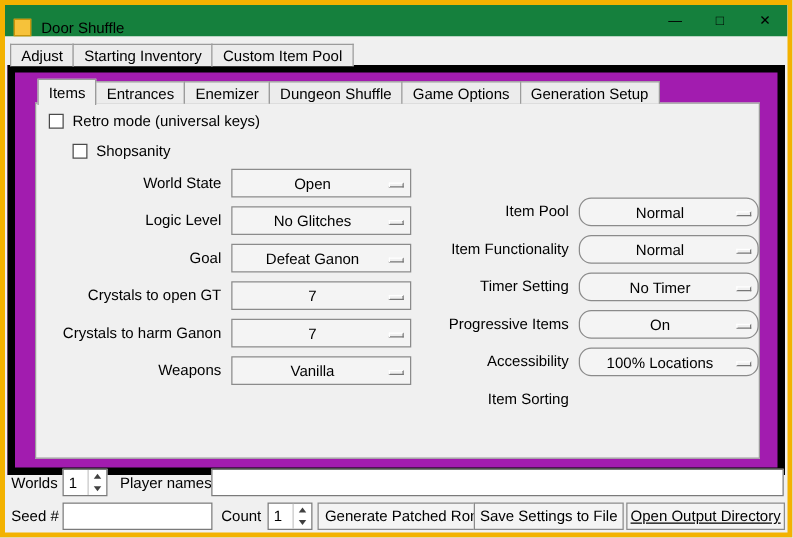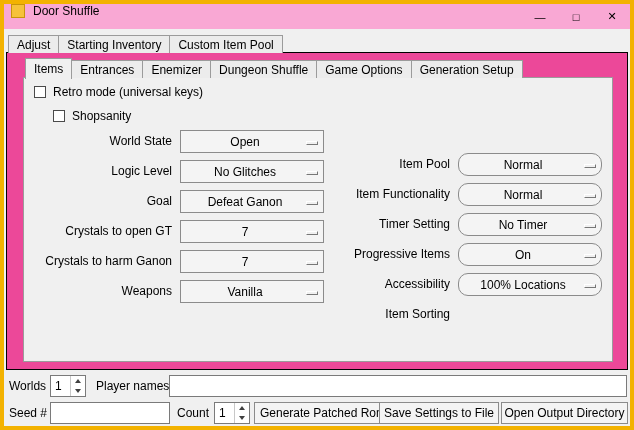--- a/index.html
+++ b/index.html
@@ -2,33 +2,33 @@
 <html><head>
 <meta charset="utf-8">
 <style>
   html,body { margin:0; padding:0; background:#d8d8d8; }
   .window {
     position:relative; width:634px; height:430px; box-sizing:border-box;
     border:4px solid #f3b200; background:#f0f0f0; overflow:hidden;
     font-family:"Liberation Sans", sans-serif; font-size:12px; color:#000;
   }
   
-  .titlebar { position:absolute; top:0; left:0; right:0; height:25px; background:#f9a8d4; display:flex; align-items:flex-start; }
+  .titlebar { position:absolute; top:0; left:0; right:0; height:25px; background:#15803d; display:flex; align-items:flex-end; }
   .app-icon { width:14px; height:14px; margin-left:7px; background:#f6c23a; border:1px solid #c9940a; box-sizing:border-box; }
   .title-text { margin-left:8px; }
   .win-controls { margin-left:auto; display:flex; height:100%; }
   .win-btn { width:36px; display:flex; align-items:center; justify-content:center; font-size:11px; cursor:default; }
   
   .tabs { position:absolute; display:flex; align-items:flex-end; z-index:3; }
   .tab { box-sizing:border-box; padding:0 8px; height:18px; display:flex; align-items:center;
          background:#ececec; border:1px solid #9b9b9b; border-bottom:none; margin-right:-1px; white-space:nowrap; }
   .tab.selected { background:#f0f0f0; height:21px; position:relative; z-index:4; margin-bottom:-1px; padding-bottom:1px; }
   .outer-tabs { left:4px; top:28px; height:21px; }
   
-  .outer-frame { position:absolute; left:2px; right:2px; top:48px; height:316px; border:1px solid #000000; background:#ec4899; }
+  .outer-frame { position:absolute; left:2px; right:2px; top:48px; height:316px; border:6px solid #000000; background:#a21caf; }
   .inner-tabs { left:18px; top:4px; height:21px; }
   .inner-frame { position:absolute; left:16px; right:14px; top:24px; bottom:7px; border:1px solid #9b9b9b; background:#f0f0f0; }
   
   .check-row { position:absolute; left:10px; display:flex; align-items:center; gap:7px; height:16px; }
   .checkbox { width:12px; height:12px; background:#ffffff; border:1px solid #4a4a4a; box-sizing:border-box; }
   
   .form-row { position:absolute; left:0; right:0; height:23px; }
   .lbl-left  { position:absolute; left:0;   width:148px; text-align:right; line-height:23px; }
   .dd-left   { position:absolute; left:156px; width:144px;justify-content:center; }
   .lbl-right { position:absolute; left:296px; width:130px; text-align:right; line-height:23px; }
@@ -198,15 +198,15 @@
       <div>
           <div class="tri-up"></div>
         </div>
       <div>
           <div class="tri-down"></div>
         </div>
     </div>
   </div>
   <div class="abs push-btn" style="left:250px; top:398px; width:138px;">Generate Patched Rom</div>
   <div class="abs push-btn" style="right:131px; top:398px; width:120px;">Save Settings to File</div>
-  <div class="abs push-btn" style="right:2px; top:398px; width:127px;">Open Output Directory</div>
+  <div class="abs push-btn" style="right:2px; top:398px; width:127px;text-decoration:underline;">Open Output Directory</div>
 
 </div>
 
 </body></html>

